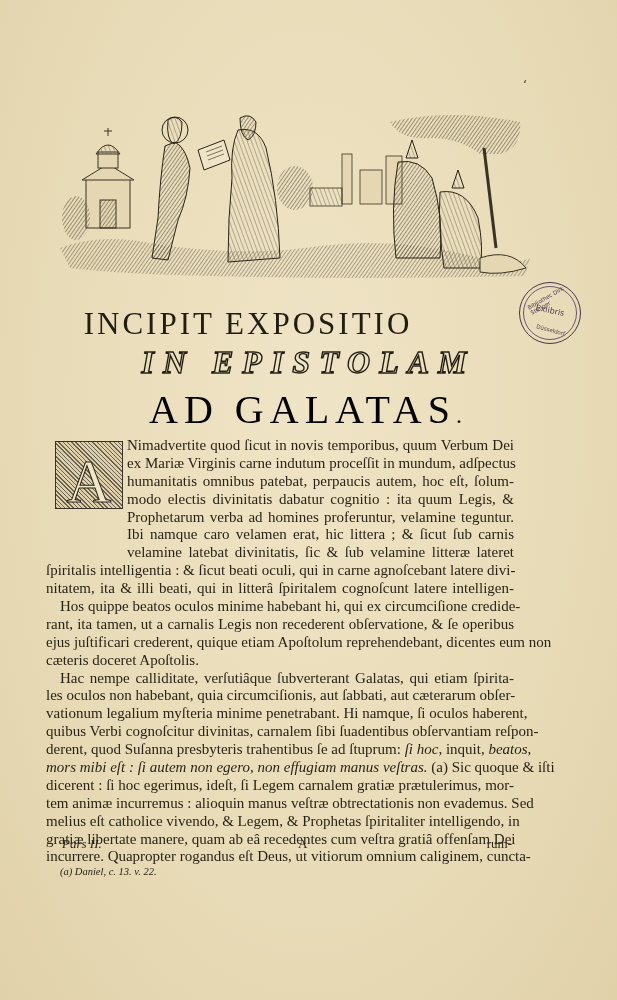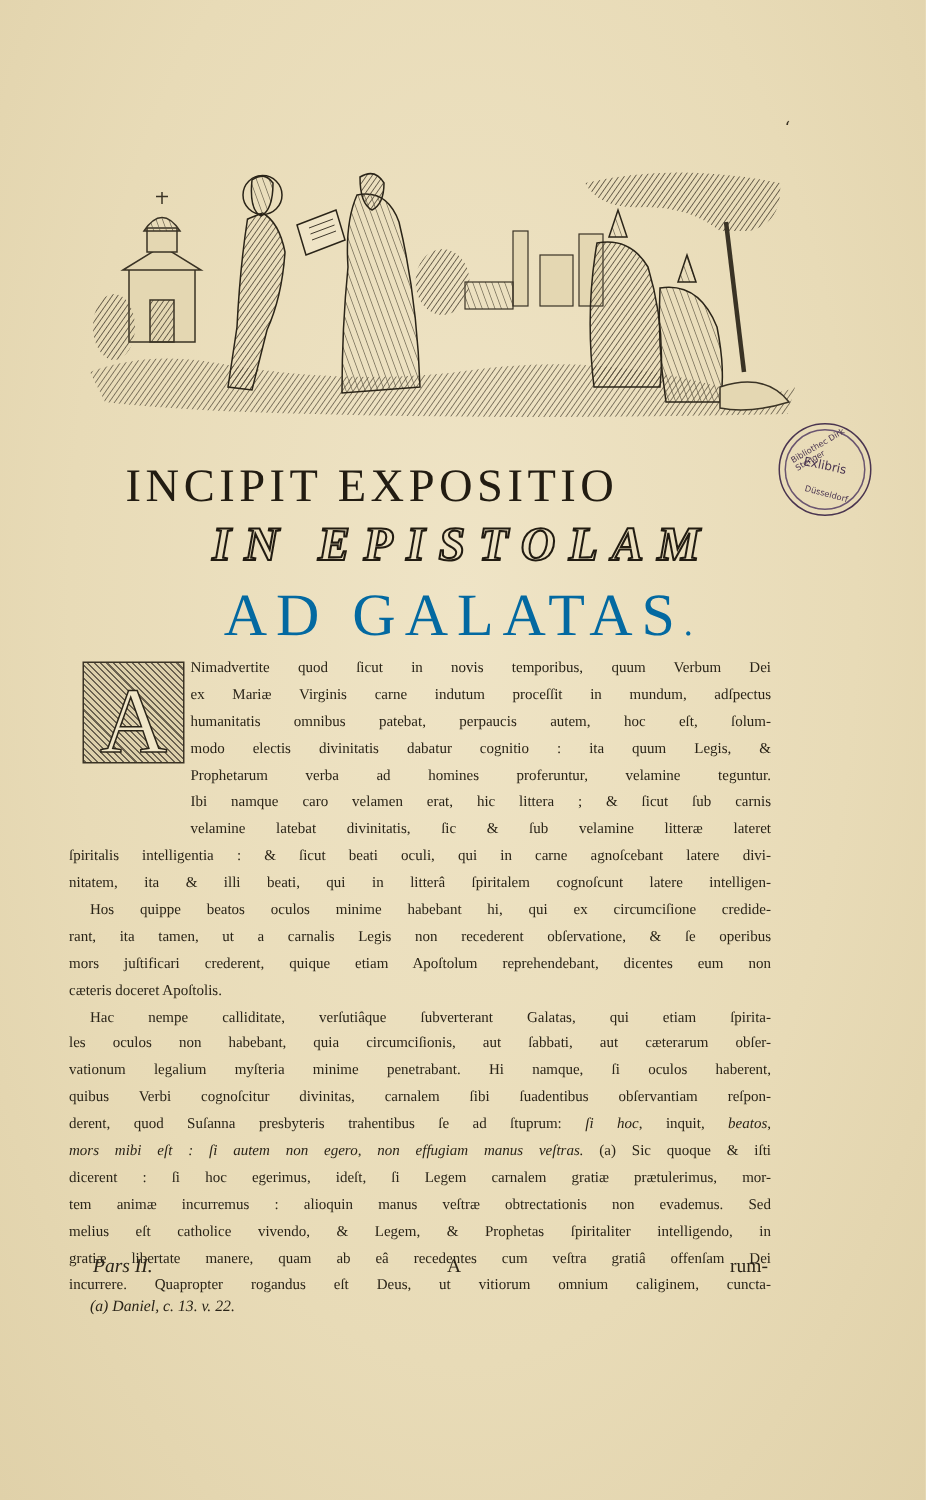--- a/index.html
+++ b/index.html
@@ -36,37 +36,37 @@
       font-family: "Liberation Serif", serif; font-size: 31px; letter-spacing: 3px; color: #221c12;
     }
     .title2 {
       position: absolute; left: 0; width: 617px; top: 344px; text-align: center;
       font-family: "Liberation Serif", serif; font-size: 32px; font-style: italic; font-weight: bold;
       letter-spacing: 9px; color: transparent;
       -webkit-text-stroke: 1.4px #221c12; 
     }
     .title3 {
       position: absolute; left: 0; width: 617px; top: 386px; text-align: center;
-      font-family: "Liberation Serif", serif; font-size: 40px; letter-spacing: 6px; color: #0369a1;
+      font-family: "Liberation Serif", serif; font-size: 40px; letter-spacing: 6px; color: #000000;
     }
     .title3 .dot { font-size: 24px; }
     .initial {
       position: absolute; left: 55px; top: 441px; width: 68px; height: 68px;
       border: 1.5px solid #3a3325; box-sizing: border-box;
       background: repeating-linear-gradient(45deg, #6b6250 0 1px, #ddd0ab 1px 3px);
       overflow: hidden;
     }
     .initial .letter {
       position: absolute; left: 0; right: 0; top: 4px; text-align: center;
       font-family: "Liberation Serif", serif; font-size: 62px; color: #f0e6c8;
       -webkit-text-stroke: 1px #2a2418;
     }
     .body-text {
       position: absolute; left: 46px; top: 437px; width: 468px;
-      font-family: "Liberation Serif", serif; font-size: 10px; line-height: 17.9px; color: #2a2418;
+      font-family: "Liberation Serif", serif; font-size: 15px; line-height: 17.9px; color: #2a2418;
     }
     .line { white-space: nowrap; text-align: justify; text-align-last: justify; height: 17.9px; }
     .line.indent-initial { margin-left: 81px; }
     .line.last { text-align-last: left; }
     .line.para { padding-left: 14px; }
     .line i { font-style: italic; }
     .footer-line {
       position: absolute; top: 836px; left: 62px; width: 450px; height: 18px;
       font-family: "Liberation Serif", serif; font-size: 13px;
     }
@@ -168,21 +168,21 @@
     <div class="line indent-initial">ex Mariæ Virginis carne indutum proceſſit in mundum, adſpectus</div>
     <div class="line indent-initial">humanitatis omnibus patebat, perpaucis autem, hoc eſt, ſolum-</div>
     <div class="line indent-initial">modo electis divinitatis dabatur cognitio : ita quum Legis, &amp;</div>
     <div class="line indent-initial">Prophetarum verba ad homines proferuntur, velamine teguntur.</div>
     <div class="line indent-initial">Ibi namque caro velamen erat, hic littera ; &amp; ſicut ſub carnis</div>
     <div class="line indent-initial">velamine latebat divinitatis, ſic &amp; ſub velamine litteræ lateret</div>
     <div class="line">ſpiritalis intelligentia : &amp; ſicut beati oculi, qui in carne agnoſcebant latere divi-</div>
     <div class="line">nitatem, ita &amp; illi beati, qui in litterâ ſpiritalem cognoſcunt latere intelligen-</div>
     <div class="line para">Hos quippe beatos oculos minime habebant hi, qui ex circumciſione credide-</div>
     <div class="line">rant, ita tamen, ut a carnalis Legis non recederent obſervatione, &amp; ſe operibus</div>
-    <div class="line">mors juſtificari crederent, quique etiam Apoſtolum reprehendebant, dicentes eum non</div>
+    <div class="line">ejus juſtificari crederent, quique etiam Apoſtolum reprehendebant, dicentes eum non</div>
     <div class="line last">cæteris doceret Apoſtolis.</div>
     <div class="line para">Hac nempe calliditate, verſutiâque ſubverterant Galatas, qui etiam ſpirita-</div>
     <div class="line">les oculos non habebant, quia circumciſionis, aut ſabbati, aut cæterarum obſer-</div>
     <div class="line">vationum legalium myſteria minime penetrabant. Hi namque, ſi oculos haberent,</div>
     <div class="line">quibus Verbi cognoſcitur divinitas, carnalem ſibi ſuadentibus obſervantiam reſpon-</div>
     <div class="line">
       <span>derent, quod Suſanna presbyteris trahentibus ſe ad ſtuprum:</span>
       <i>ſi hoc</i><span>, inquit,</span>
       <i>beatos</i><span>,</span>
     </div>

